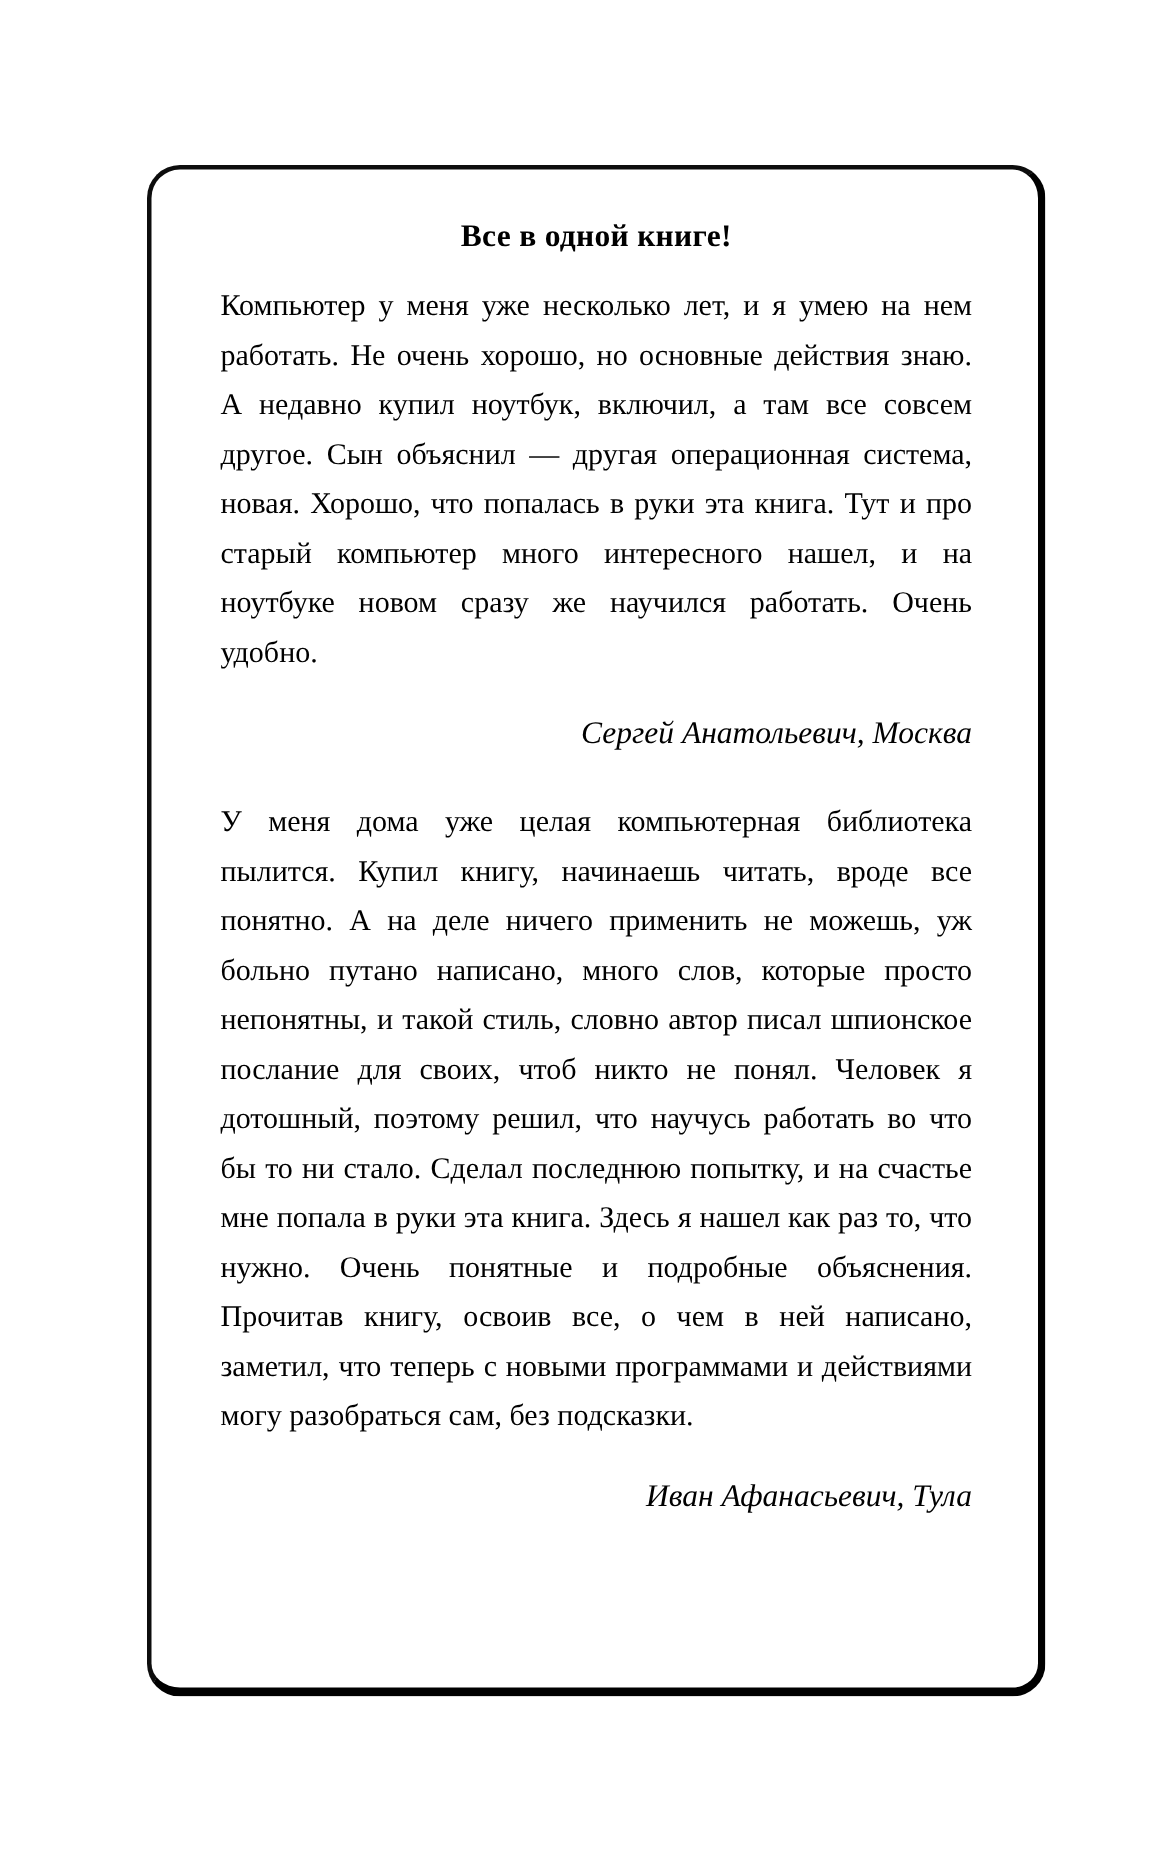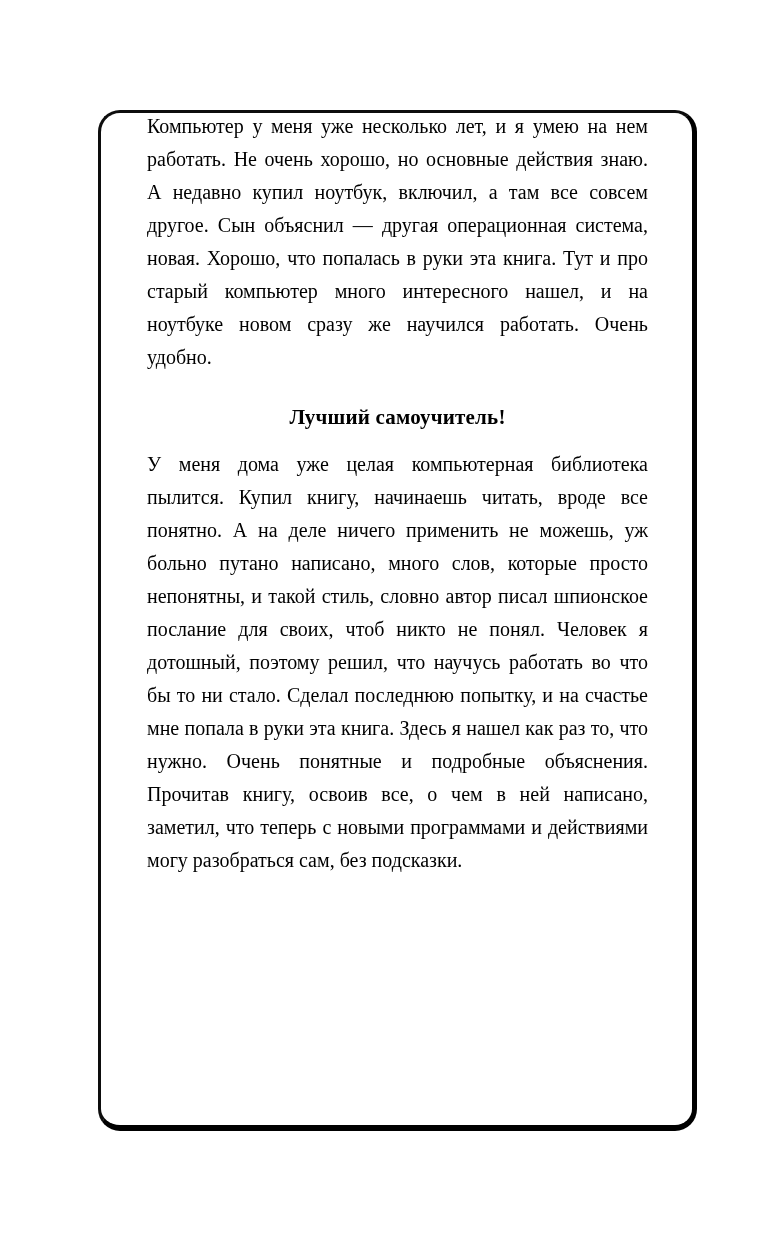--- a/index.html
+++ b/index.html
@@ -84,24 +84,26 @@
 </head>
 <body>
 
 <div class="page">
 
   <div class="frame"></div>
 
   <div class="frame-inner">
 
     <div class="testimonial">
+      <h2 class="heading first-heading">Все в одной книге!</h2>
       <p class="body-text">Компьютер у меня уже несколько лет, и я умею на нем работать. Не очень хорошо, но основные действия знаю. А недавно купил ноутбук, включил, а там все совсем другое. Сын объяснил — другая операционная система, новая. Хорошо, что попалась в руки эта книга. Тут и про старый компьютер много интересного нашел, и на ноутбуке новом сразу же научился работать. Очень удобно.</p>
+      <p class="attribution">Сергей Анатольевич, Москва</p>
     </div>
 
     <div class="section-gap"></div>
 
     <div class="testimonial">
-      <h2 class="heading">Лучший самоучитель!</h2>
       <p class="body-text">У меня дома уже целая компьютерная библиотека пылится. Купил книгу, начинаешь читать, вроде все понятно. А на деле ничего применить не можешь, уж больно путано написано, много слов, которые просто непонятны, и такой стиль, словно автор писал шпионское послание для своих, чтоб никто не понял. Человек я дотошный, поэтому решил, что научусь работать во что бы то ни стало. Сделал последнюю попытку, и на счастье мне попала в руки эта книга. Здесь я нашел как раз то, что нужно. Очень понятные и подробные объяснения. Прочитав книгу, освоив все, о чем в ней написано, заметил, что теперь с новыми программами и действиями могу разобраться сам, без подсказки.</p>
+      <p class="attribution">Иван Афанасьевич, Тула</p>
     </div>
 
   </div>
 </div>
 
 </body></html>

